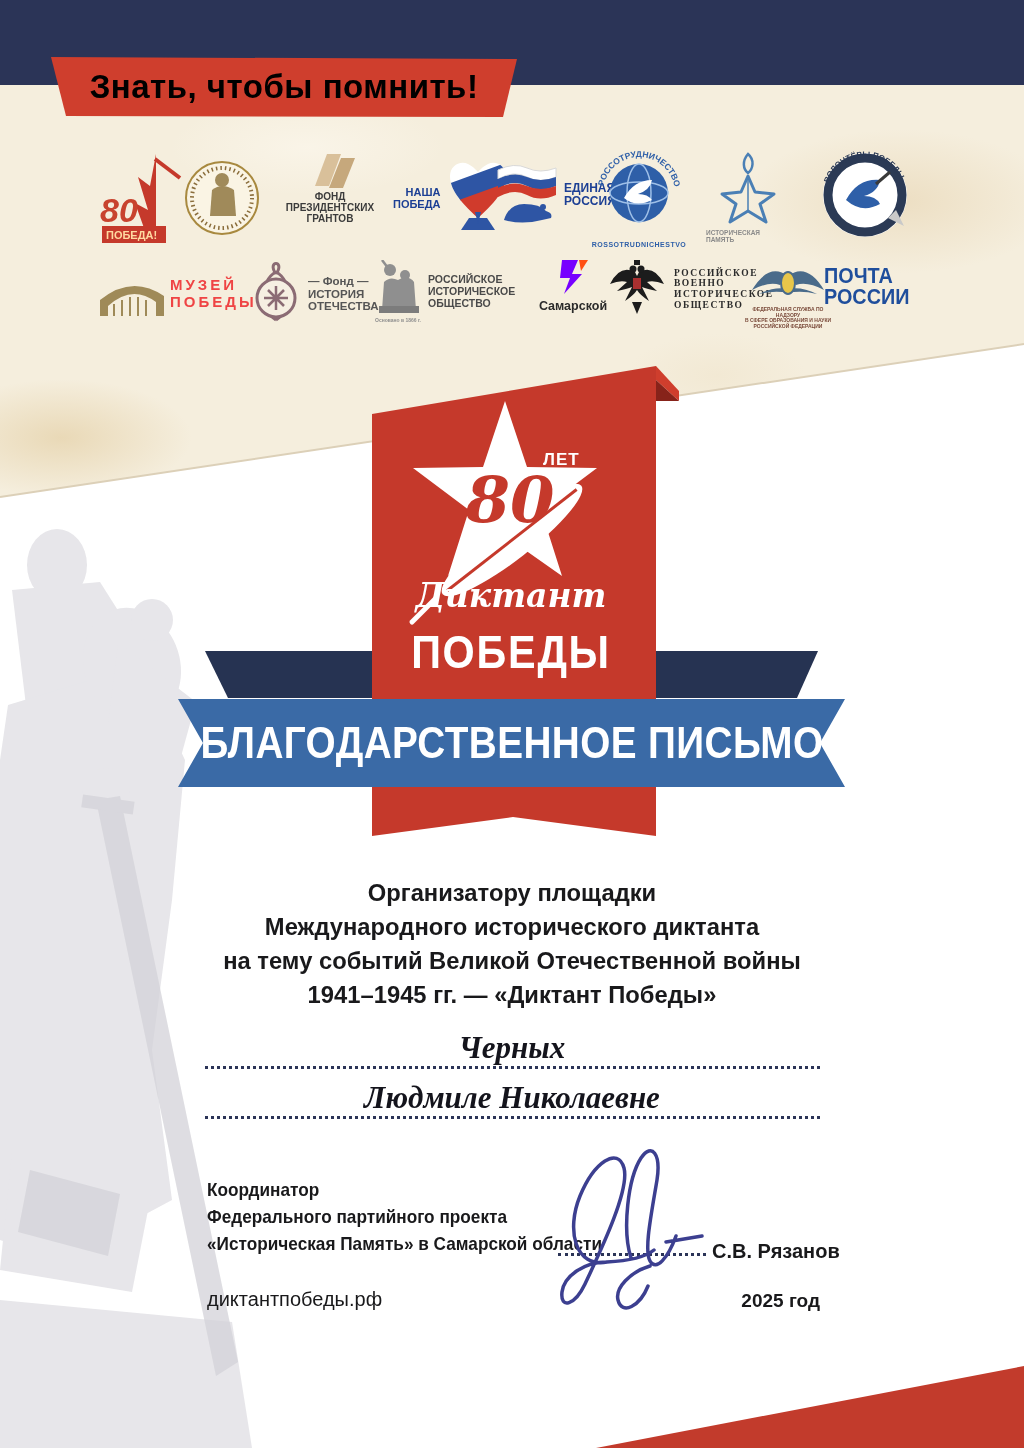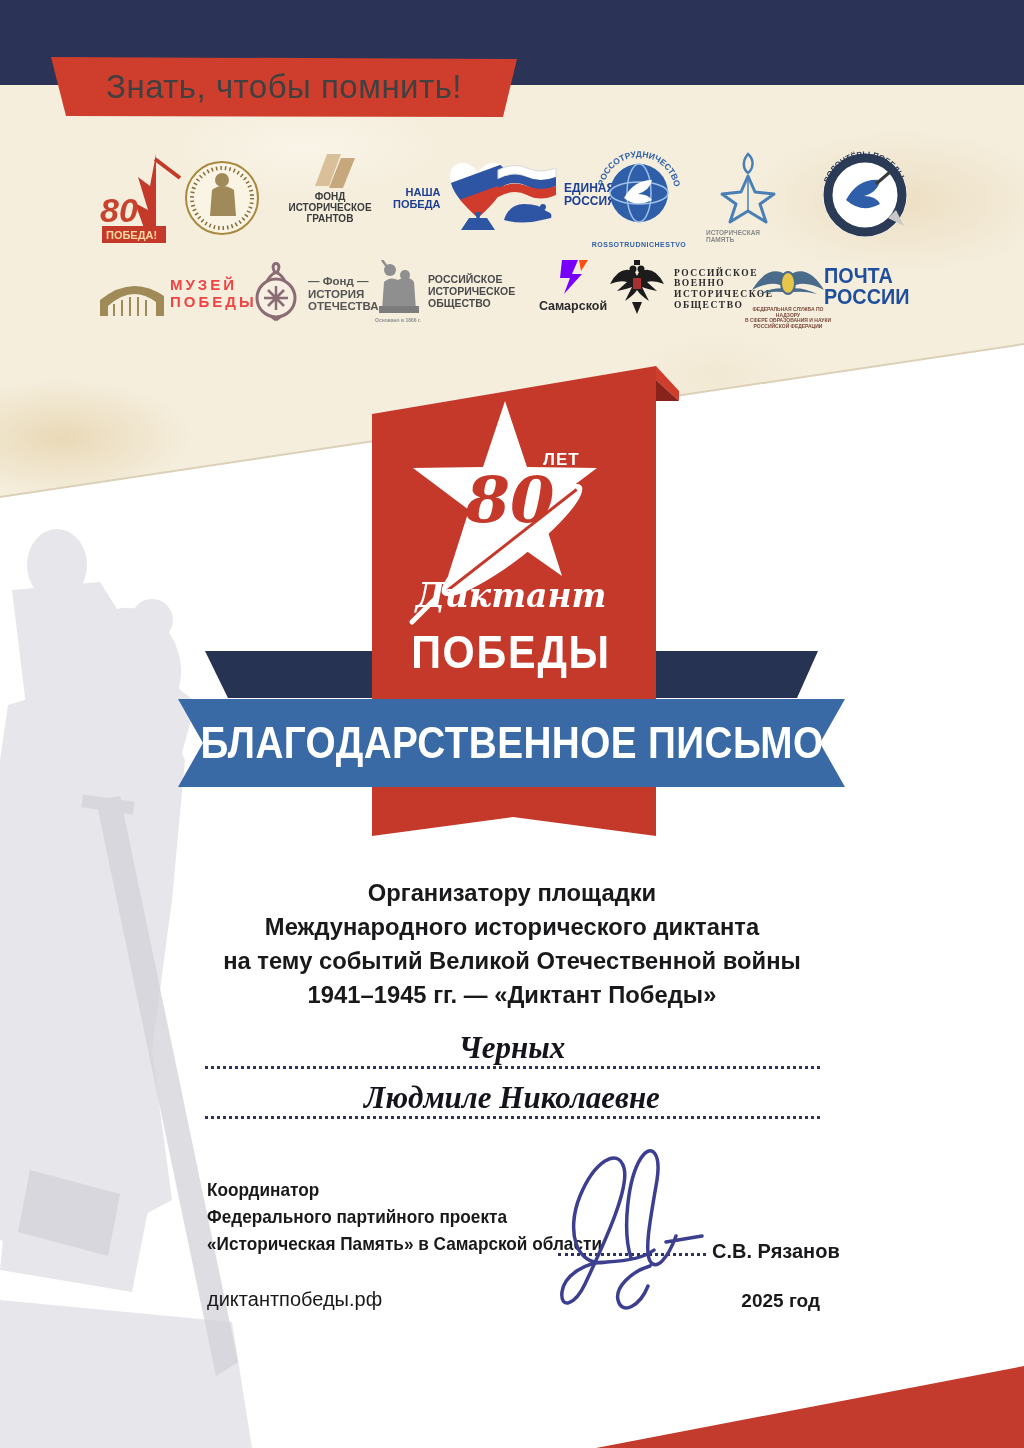--- a/index.html
+++ b/index.html
@@ -18,21 +18,21 @@
     background-image:
       radial-gradient(ellipse 200px 90px at 6% 85%, rgba(231,213,176,.85), transparent 65%),
       radial-gradient(ellipse 260px 120px at 88% 28%, rgba(233,216,184,.7), transparent 60%),
       radial-gradient(ellipse 170px 90px at 55% 95%, rgba(236,223,197,.7), transparent 60%),
       radial-gradient(ellipse 230px 80px at 30% 15%, rgba(250,245,233,.9), transparent 60%),
       radial-gradient(ellipse 150px 70px at 70% 70%, rgba(240,229,205,.6), transparent 60%);
     clip-path:polygon(0 0,1024px 0,1024px 259px,0 412px);}
 
   
   #motto{left:51px;top:57px;width:466px;height:60px;display:flex;align-items:center;justify-content:center;
-    color:#404040;font-size:33px;font-weight:normal;letter-spacing:.5px;}
+    color:#000000;font-size:33px;font-weight:bold;letter-spacing:.5px;}
 
   
   .logo{display:flex;align-items:center;gap:6px;}
   .logo .lbl{white-space:pre-line;font-weight:bold;line-height:1.12;}
   .col{flex-direction:column;gap:3px;text-align:center;}
 
   
   #title{left:0;top:699px;width:1024px;height:88px;display:flex;align-items:center;justify-content:center;
     color:#fff;font-size:45px;font-weight:bold;transform:scaleX(.86);transform-origin:center;letter-spacing:.5px;}
 
@@ -137,21 +137,21 @@
       <path d="M28,58 L30,32 Q40,24 52,32 L54,58 Z" fill="#a08a5a"></path>
     </svg>
   </div>
 
   <div class="abs logo col" style="left:282px;top:150px;width:96px;">
     <svg width="66" height="38" viewBox="0 0 66 38">
       <polygon points="18,36 30,4 44,4 32,36" fill="#d9c09a"></polygon>
       <polygon points="32,38 44,8 58,8 46,38" fill="#c6a87c"></polygon>
     </svg>
     <div class="lbl" style="font-size:10px;color:#3b3b3b;">ФОНД
-ИСТОРИЧЕСКОЕ
+ПРЕЗИДЕНТСКИХ
 ГРАНТОВ</div>
   </div>
 
   <div class="abs logo" style="left:393px;top:160px;">
     <div class="lbl" style="font-size:11px;color:#1c3f94;text-align:right;">НАША
 ПОБЕДА</div>
     <svg width="62" height="76" viewBox="0 0 62 76">
       <defs>
           <clipPath id="heartClip">
             <path d="M31,58 C11,40 3,28 3,16 C3,6 13,0 21,4 C27,7 31,12 31,12 C31,12 35,7 41,4 C49,0 59,6 59,16 C59,28 51,40 31,58 Z"></path>

